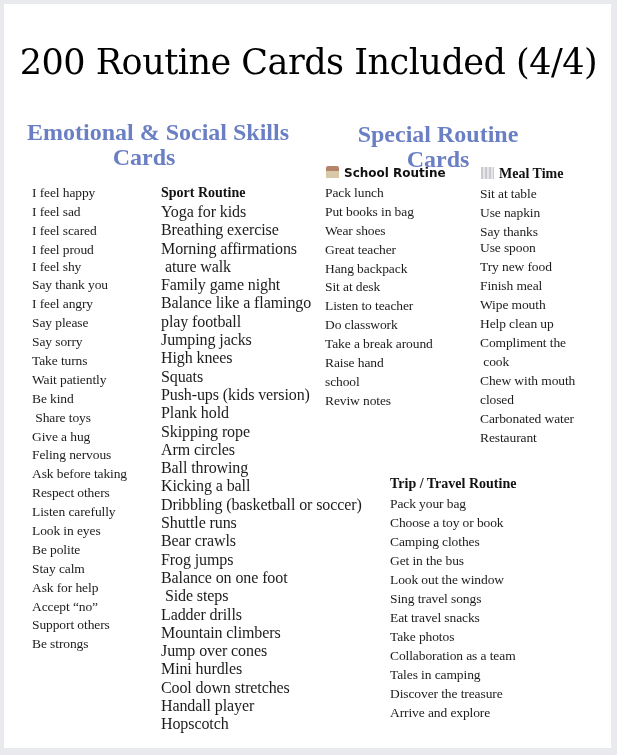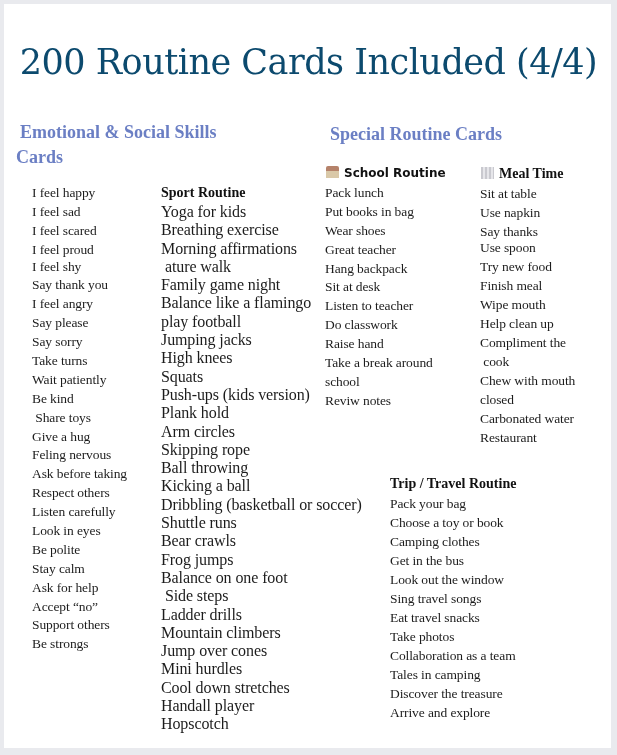--- a/index.html
+++ b/index.html
@@ -6,26 +6,26 @@
     body {
       width: 617px; height: 755px; background: #e9eaee; position: relative; overflow: hidden;
       font-family: "DejaVu Sans", sans-serif;
     }
     .card {
       position: absolute; left: 4px; top: 4px; width: 607px; height: 744px;
       background: #ffffff;
     }
     .title {
       position: absolute; left: 0; top: 42px; width: 617px; text-align: center;
-      font-family: "DejaVu Serif", serif; font-size: 35px; color: #0c4a6e;
+      font-family: "DejaVu Serif", serif; font-size: 35px; color: #000000;
       letter-spacing: -0.5px; font-weight: normal; margin: 0;
     }
     .section-h {
       position: absolute; font-family: "Liberation Serif", serif; font-weight: bold;
-      font-size: 18px; color: #6b7fc4; text-align: left; line-height: 25px; margin: 0;
+      font-size: 24px; color: #6b7fc4; text-align: center; line-height: 25px; margin: 0;
     }
     .sub-h {
       position: absolute; font-family: "Liberation Serif", serif; font-weight: bold;
       font-size: 14px; color: #111; margin: 0; white-space: nowrap;
     }
     .sub-h.sans { font-family: "DejaVu Sans", sans-serif; font-size: 12px; }
     .list {
       position: absolute; list-style: none; margin: 0; padding: 0;
       font-family: Liberation Serif, serif; color: #1c1c1c; font-size: 13.5px;
     }
@@ -88,22 +88,22 @@
   <li>Morning affirmations</li>
   <li style="white-space:pre;"> ature walk</li>
   <li>Family game night</li>
   <li>Balance like a flamingo</li>
   <li>play football</li>
   <li>Jumping jacks</li>
   <li>High knees</li>
   <li>Squats</li>
   <li>Push-ups (kids version)</li>
   <li>Plank hold</li>
+  <li>Skipping rope</li>
   <li>Arm circles</li>
-  <li>Skipping rope</li>
   <li>Ball throwing</li>
   <li>Kicking a ball</li>
   <li>Dribbling (basketball or soccer)</li>
   <li>Shuttle runs</li>
   <li>Bear crawls</li>
   <li>Frog jumps</li>
   <li>Balance on one foot</li>
   <li style="white-space:pre;"> Side steps</li>
   <li>Ladder drills</li>
   <li>Mountain climbers</li>
@@ -121,22 +121,22 @@
 </div>
 <ul class="list l-school" style="left:325px; top:184px;">
   <li>Pack lunch</li>
   <li>Put books in bag</li>
   <li>Wear shoes</li>
   <li>Great teacher</li>
   <li>Hang backpack</li>
   <li>Sit at desk</li>
   <li>Listen to teacher</li>
   <li>Do classwork</li>
+  <li>Take a break around</li>
   <li>Raise hand</li>
-  <li>Take a break around</li>
   <li>school</li>
   <li>Reviw notes</li>
 </ul>
 
 <div class="sub-h" style="left:481px; top:166px;">
   <span class="icon meal-icon"></span><span>Meal Time</span>
 </div>
 <ul class="list l-meal" style="left:480px; top:184px;">
   <li>Sit at table</li>
   <li>Use napkin</li>

